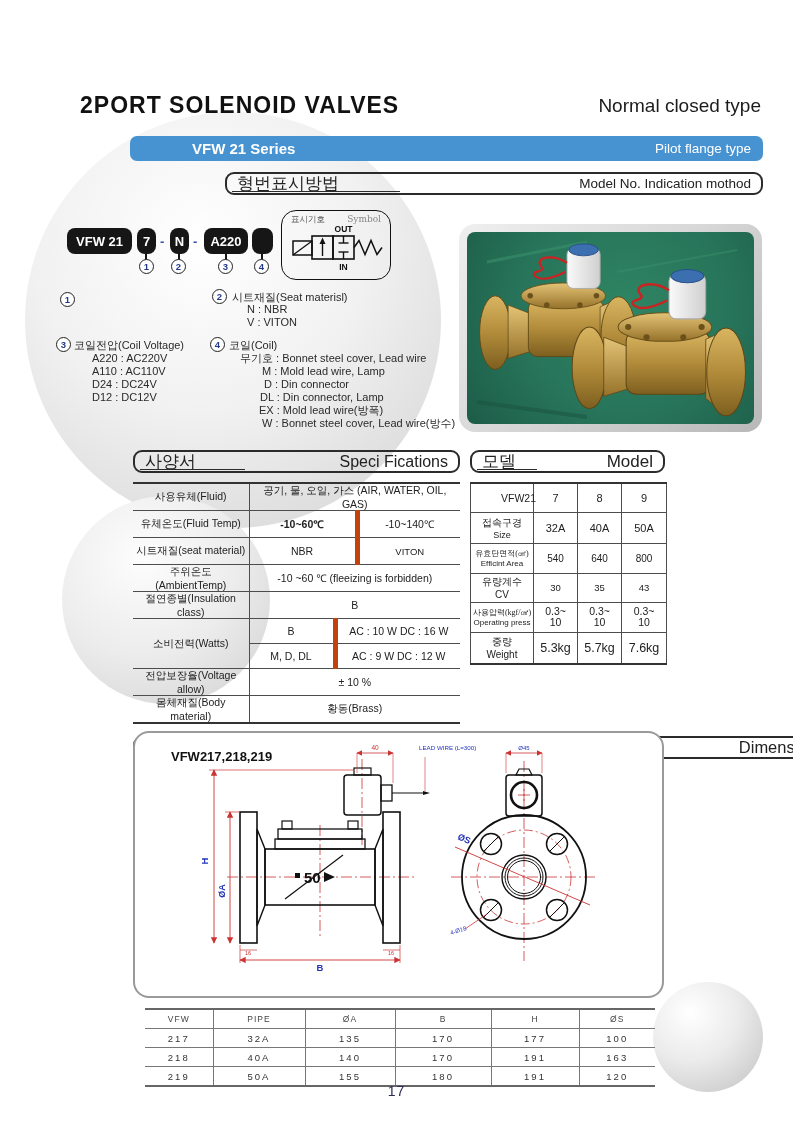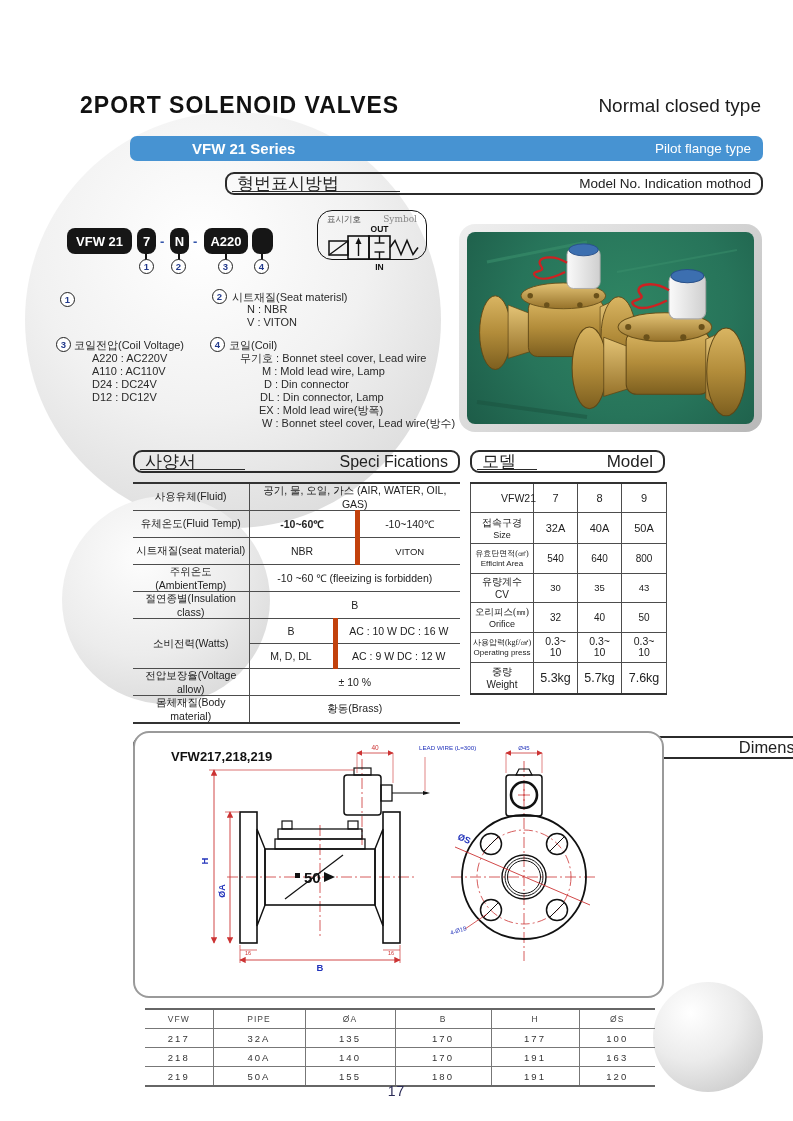--- a/index.html
+++ b/index.html
@@ -30,21 +30,21 @@
   .tabline{position:absolute;bottom:1px;left:5px;height:0;border-bottom:1.5px solid #2b2b2b;}
   
   .badge{position:absolute;top:228px;height:26px;background:#161616;color:#fff;border-radius:8px;
          display:flex;align-items:center;justify-content:center;font-weight:bold;font-size:13px;}
   .dash{position:absolute;top:228px;height:26px;display:flex;align-items:center;color:#3355aa;font-weight:bold;font-size:13px;}
   .cmark{position:absolute;width:15px;height:15px;border:1.4px solid #222;border-radius:50%;
          background:#fff;display:flex;align-items:center;justify-content:center;
          font-size:9.5px;font-weight:bold;color:#223a8c;box-sizing:border-box;}
   .stem{position:absolute;width:2px;height:6px;background:#161616;}
   
-  .symbol-box{left:281px;top:210px;width:110px;height:50px;border:1.6px solid #111;border-radius:15px;box-sizing:border-box;margin-left:36px;}
+  .symbol-box{left:281px;top:210px;width:110px;height:70px;border:1.6px solid #111;border-radius:15px;box-sizing:border-box;}
   .symbol-box .sk{position:absolute;left:9px;top:3px;font-family:"DejaVu Serif",serif;font-size:8.5px;color:#555;}
   .symbol-box .se{position:absolute;right:9px;top:3px;font-family:"DejaVu Serif",serif;font-size:9px;color:#888;}
   
   .note-title{font-size:11px;color:#2a2a2a;}
   .note-item{font-size:11px;color:#2a2a2a;line-height:13.2px;}
   
   .photo-frame{left:459px;top:224px;width:303px;height:208px;border-radius:16px;
                background:linear-gradient(135deg,#efefef 0%,#d9d9d9 45%,#b8b8b8 100%);padding:8px;box-sizing:border-box;}
   .photo-inner{width:100%;height:100%;border-radius:8px;overflow:hidden;
                background:radial-gradient(circle at 55% 40%, #2f8563 0%, #27745a 55%, #1d5c48 100%);}
@@ -297,29 +297,20 @@
       <td>
             <div class="ko">유량계수</div>
           <div class="en" style="font-size:10px;">CV</div>
           </td>
       <td style="font-size:9.5px;">30</td>
       <td style="font-size:9.5px;">35</td>
       <td style="font-size:9.5px;">43</td>
     </tr>
     <tr style="height:30px;">
       <td>
-            <div class="ko" style="font-size:9.5px;">오리피스(㎜)</div>
-          <div class="en">Orifice</div>
-          </td>
-      <td style="font-size:10px;">32</td>
-      <td style="font-size:10px;">40</td>
-      <td style="font-size:10px;">50</td>
-    </tr>
-    <tr style="height:30px;">
-      <td>
             <div class="ko small">사용압력(kgf/㎠)</div>
           <div class="en small">Operating press</div>
           </td>
       <td class="pre">0.3~
 10</td>
       <td class="pre">0.3~
 10</td>
       <td class="pre">0.3~
 10</td>
     </tr>

